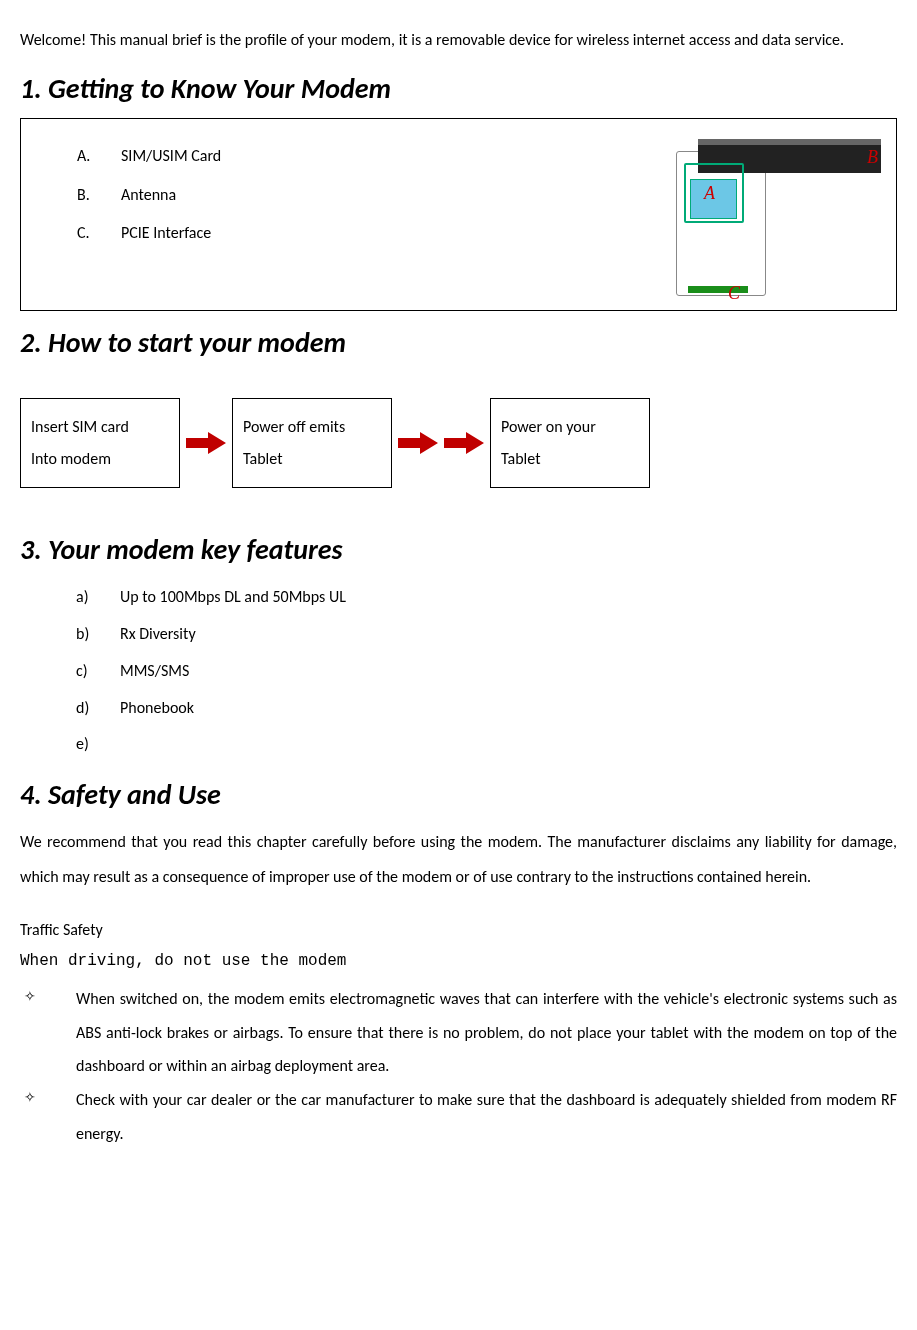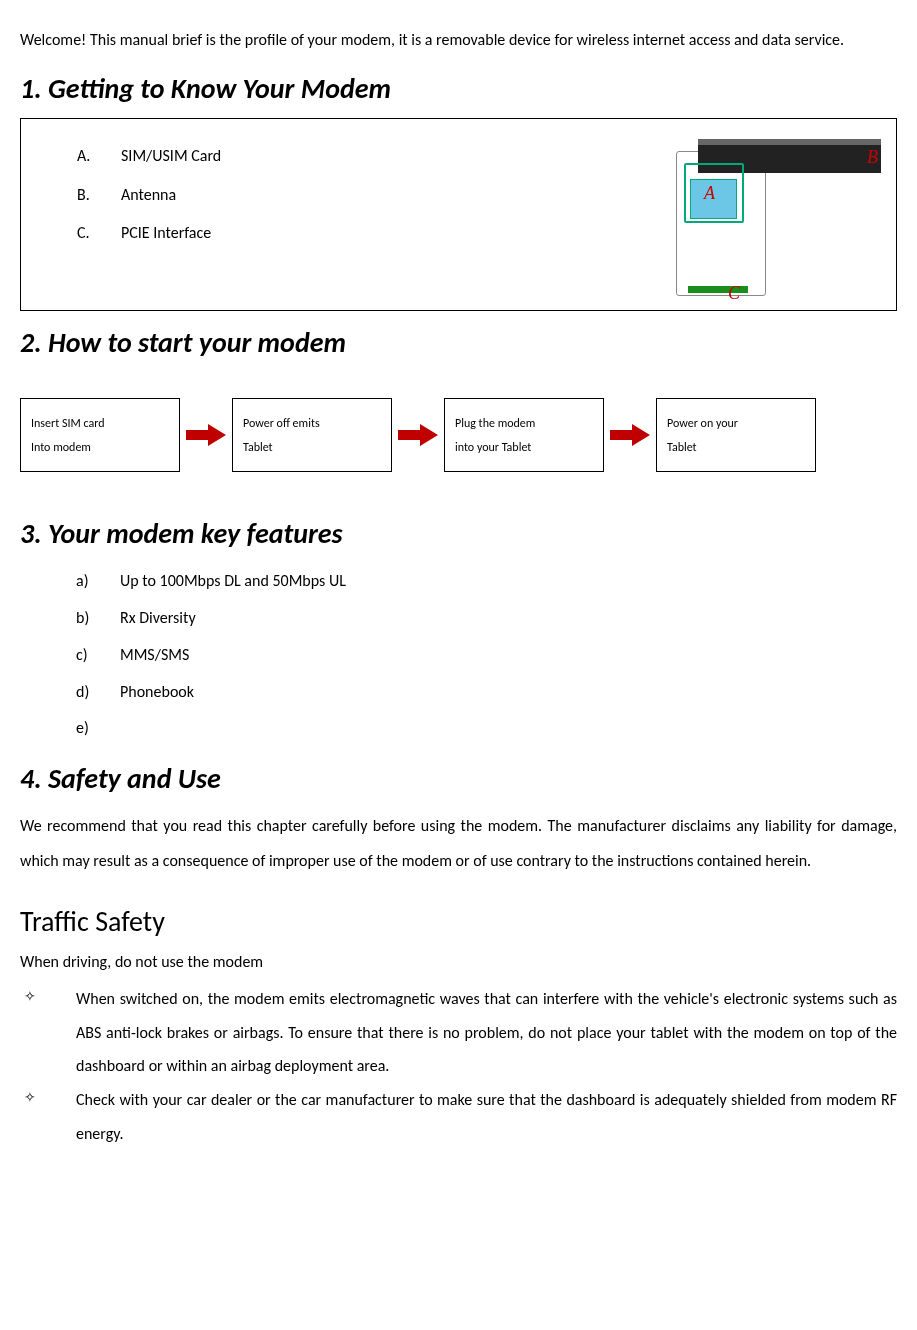--- a/index.html
+++ b/index.html
@@ -5,21 +5,21 @@
     * { box-sizing: border-box; margin: 0; padding: 0; }
     body {
       width: 917px;
       font-family: Calibri, Arial, sans-serif;
       color: #000;
       background: #fff;
       padding: 10px 20px;
     }
     .intro { font-size: 16px; line-height: 2.2; margin-bottom: 10px; margin-top: 12px; }
     h1 { font-size: 28px; font-weight: bold; margin: 14px 0 12px 0; font-style: italic; }
-    h2.subhead { font-size: 28px; font-weight: 400; margin: 25px 0 6px 0; }
+    h2.subhead { font-size: 16px; font-weight: 400; margin: 25px 0 6px 0; }
     .box1 {
       border: 1px solid #000;
       padding: 18px 0 14px 0;
       display: flex;
       align-items: flex-start;
       gap: 10px;
     }
     .parts-list { flex: 1; padding-left: 56px; }
     .parts-list .row { display: flex; font-size: 16px; line-height: 2.4; }
     .parts-list .lbl { width: 44px; }
@@ -30,32 +30,32 @@
     .diag-sim { position:absolute; left:14px; top:48px; width:47px; height:40px; background:#6cc7e6; border:1px solid #0a7; }
     .diag-sim-frame { position:absolute; left:8px; top:32px; width:60px; height:60px; border:2px solid #0a7; border-radius:2px; }
     .diag-pcie { position:absolute; left:12px; top:155px; width:60px; height:7px; background:#1a8e1a; }
     .diag-A { position:absolute; left:28px; top:52px; color:#c00; font-size:18px; font-family:serif; font-style:italic;}
     .diag-B { position:absolute; right:8px; top:16px; color:#c00; font-size:18px; font-family:serif; font-style:italic;}
     .diag-C { position:absolute; left:52px; top:152px; color:#c00; font-size:18px; font-family:serif; font-style:italic;}
     .flow { display:flex; align-items:stretch; gap:6px; margin: 38px 0 10px 0; }
     .step {
       border:1px solid #000;
       padding: 12px 10px;
-      font-size:12px;
+      font-size:16px;
       line-height:2;
       min-width:160px;
     }
     .arrow { display:flex; align-items:center; }
     .arrow svg { width:40px; height:26px; }
     .feat-list { padding-left:56px; margin: 12px 0 8px 0; }
     .feat-list .row { display:flex; font-size:16px; line-height:2.3; }
     .feat-list .lbl { width:44px; }
     .safety-text { font-size:16px; line-height:2.2; text-align: justify; margin-bottom: 6px; }
     .traffic-text { font-size:16px; line-height:2.1; text-decoration: none; }
-    .underline { text-decoration: underline; }
+    .underline { text-decoration: underline; font-family: Liberation Mono, monospace; }
     .bullet-list { margin-top: 4px; }
     .bullet-row { display:flex; font-size:16px; line-height:2.1; text-align: justify; }
     .bullet-mark { width:56px; text-align:left; padding-left:4px; font-size:14px; }
     .bullet-text { flex:1; }
   </style>
 </head>
 <body>
 
 <p class="intro">Welcome! This manual brief is the profile of your modem, it is a removable device for wireless internet access and data service.</p>
 
@@ -103,24 +103,20 @@
   </div>
   <div class="step">
     <div>Power off emits</div>
     <div>Tablet</div>
   </div>
   <div class="arrow">
     <svg viewBox="0 0 40 26">
         <polygon points="0,8 22,8 22,2 40,13 22,24 22,18 0,18" fill="#c00000"></polygon>
       </svg>
   </div>
-  <div class="step">
-    <div>Plug the modem</div>
-    <div>into your Tablet</div>
-  </div>
   <div class="arrow">
     <svg viewBox="0 0 40 26">
         <polygon points="0,8 22,8 22,2 40,13 22,24 22,18 0,18" fill="#c00000"></polygon>
       </svg>
   </div>
   <div class="step">
     <div>Power on your</div>
     <div>Tablet</div>
   </div>
 </div>

